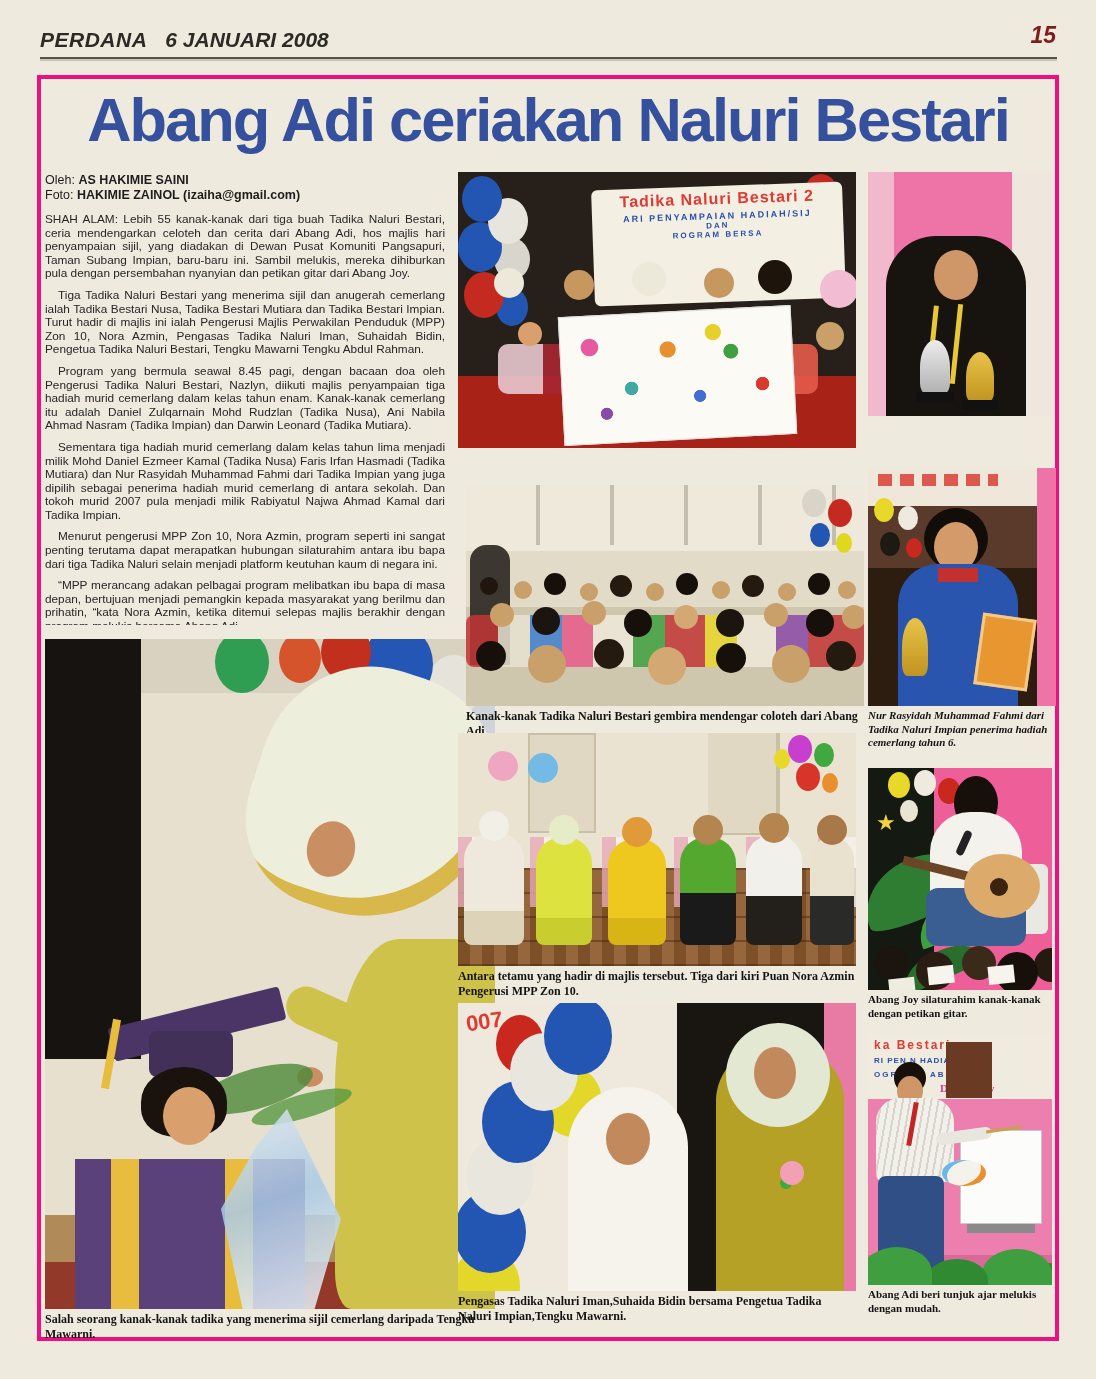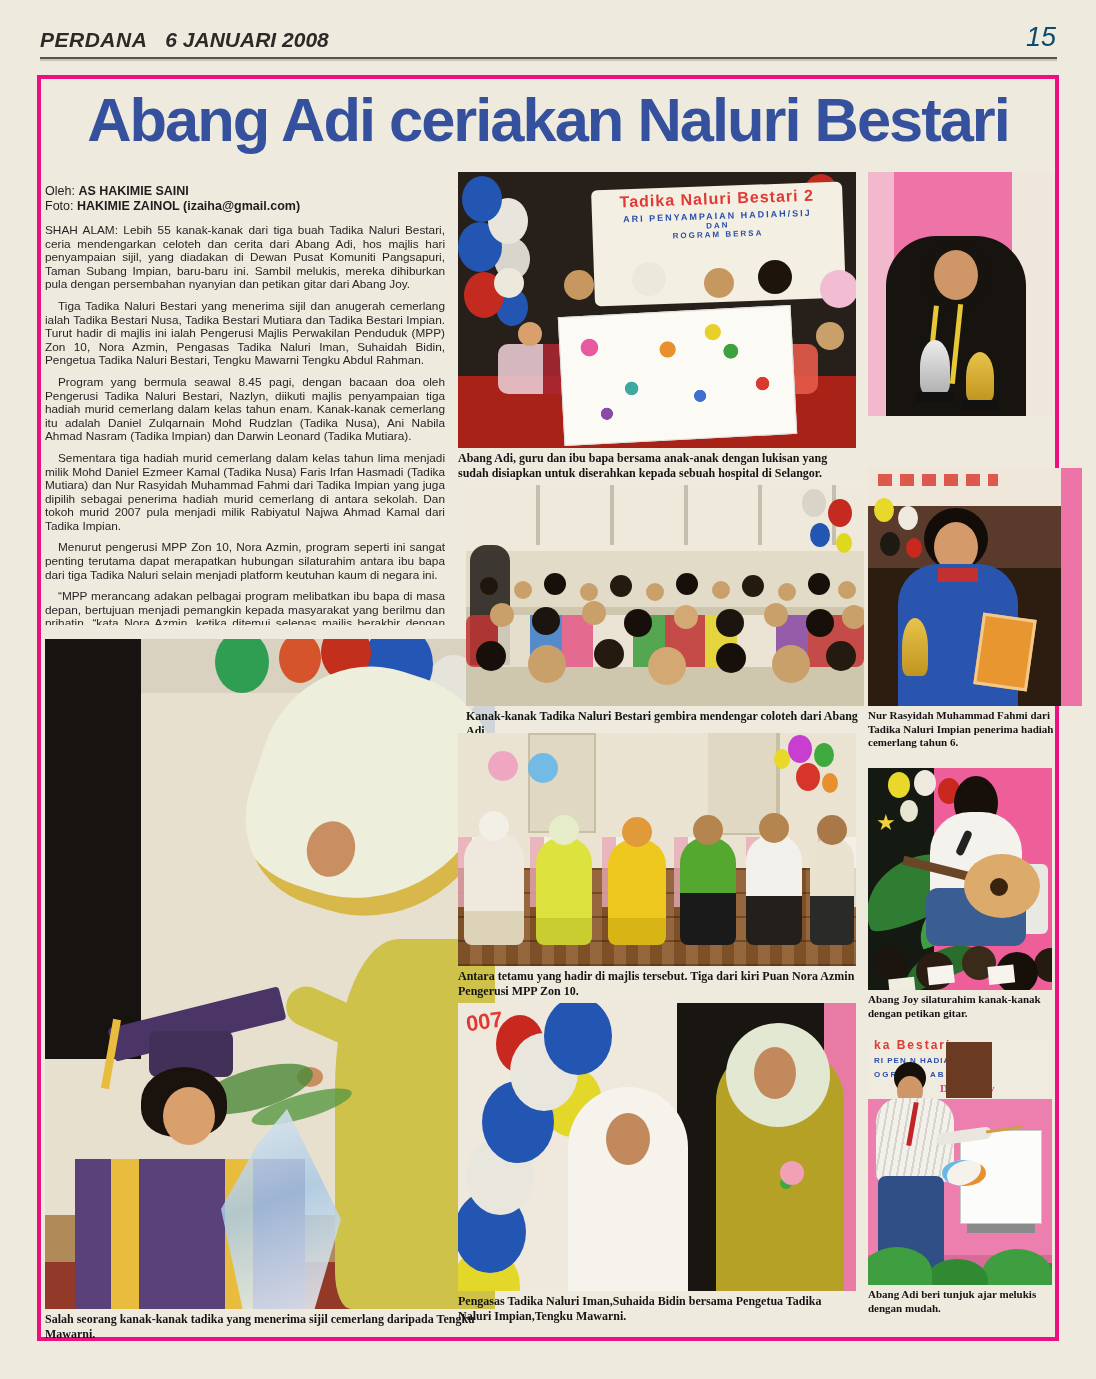--- a/index.html
+++ b/index.html
@@ -2,30 +2,30 @@
 <html><head>
 <meta charset="utf-8">
 <style>
   html,body{margin:0;padding:0;background:#cfc9bb;}
   .page{position:relative;width:1096px;height:1379px;background:#efeade;margin:0 auto;
         font-family:"Liberation Sans",sans-serif;color:#222;overflow:hidden;}
   
   .hdr{position:absolute;top:28px;left:40px;right:40px;height:28px;}
   .masthead{font-style:italic;font-weight:bold;font-size:21px;color:#2b2a26;letter-spacing:.5px;}
   .hdate{font-style:italic;font-weight:bold;font-size:21px;color:#2b2a26;margin-left:18px;}
-  .pagenum{position:absolute;right:0;top:-6px;font-style:italic;font-size:27px;color:#0c4a6e;}
+  .pagenum{position:absolute;right:0;top:-6px;font-style:italic;font-size:23px;color:#7f1d1d;font-weight:bold;}
   .rule{position:absolute;top:57px;left:40px;width:1017px;height:2px;background:#56534b;box-shadow:0 2px 0 #c9c4b6;}
   
   .artbox{position:absolute;left:37px;top:75px;width:1014px;height:1258px;border:4px solid #ec1080;}
   .headline{position:absolute;top:8px;left:0;width:1014px;text-align:center;
             font-weight:bold;font-size:62px;letter-spacing:-2px;color:#35519e;line-height:1.05;
             transform:scaleX(.99);transform-origin:center;white-space:nowrap;}
   
   .textcol{position:absolute;left:4px;top:94px;width:400px;height:452px;overflow:hidden;}
-  .byline{font-size:12.5px;line-height:15px;margin-bottom:10px;color:#1d1d1d;margin-top:11px;}
+  .byline{font-size:12.5px;line-height:15px;margin-bottom:10px;color:#1d1d1d;}
   .byline b{font-weight:bold;}
   .para{font-size:11.8px;line-height:13.6px;text-align:justify;margin:0 0 8px 0;text-indent:13px;color:#262626;}
   .para.first{text-indent:0;}
   
   figure{position:absolute;margin:0;}
   .cap{font-family:"Liberation Serif",serif;font-weight:bold;color:#141414;margin-top:3px;}
   .cap.mid{font-size:12px;line-height:15px;}
   .cap.narrow{font-size:11px;line-height:13.5px;}
   .ph{position:relative;width:100%;overflow:hidden;}
   .ph i{position:absolute;display:block;font-style:normal;}
@@ -256,21 +256,20 @@
           <span class="m1-l1">Tadika Naluri Bestari 2</span>
           <span class="m1-l2">ARI PENYAMPAIAN HADIAH/SIJ</span>
           <span class="m1-l3">DAN</span>
           <span class="m1-l3">ROGRAM BERSA</span>
         </i>
         <i class="m1-hijabs"></i>
         <i class="m1-shirts"></i>
         <i class="m1-kids"></i>
         <i class="m1-art"></i>
       </div>
-      <figcaption class="cap mid">Abang Adi, guru dan ibu bapa bersama anak-anak dengan lukisan yang sudah disiapkan untuk diserahkan kepada sebuah hospital di Selangor.</figcaption>
     </figure>
 
     <figure style="left:417px;top:406px;width:398px;padding-left:8px;">
       <div class="ph phM2">
         <i class="m2-win"></i>
         <i class="m2-bal"></i>
         <i class="m2-t"></i>
         <i class="m2-r1"></i>
         <i class="m2-shirts"></i>
         <i class="m2-r2"></i>
@@ -312,21 +311,21 @@
     <figure style="left:827px;top:93px;width:184px;">
       <div class="ph phR1">
         <i class="r1-girl"></i>
         <i class="r1-face"></i>
         <i class="r1-lan"></i>
         <i class="r1-t1"></i>
         <i class="r1-t2"></i>
       </div>
     </figure>
 
-    <figure style="left:827px;top:389px;width:214px;">
+    <figure style="left:827px;top:389px;width:188px;font-style:italic;">
       <div class="ph phR2">
         <i class="r2-pink"></i>
         <i class="r2-txt"></i>
         <i class="r2-bal"></i>
         <i class="r2-hair"></i>
         <i class="r2-face"></i>
         <i class="r2-body"></i>
         <i class="r2-col"></i>
         <i class="r2-tr"></i>
         <i class="r2-bk"></i>

